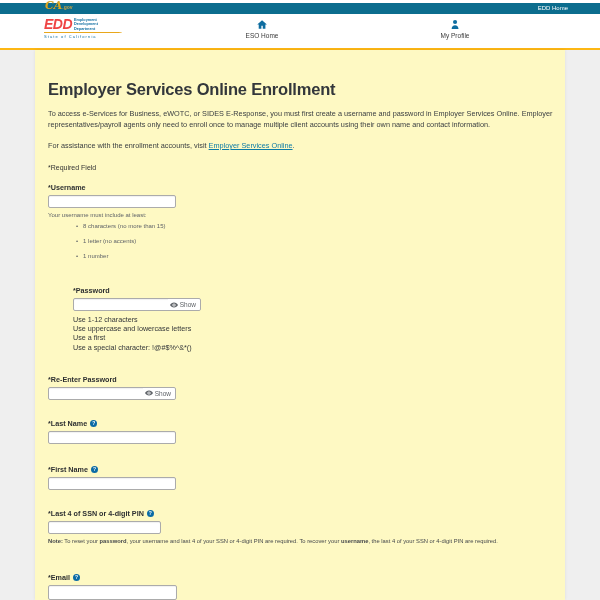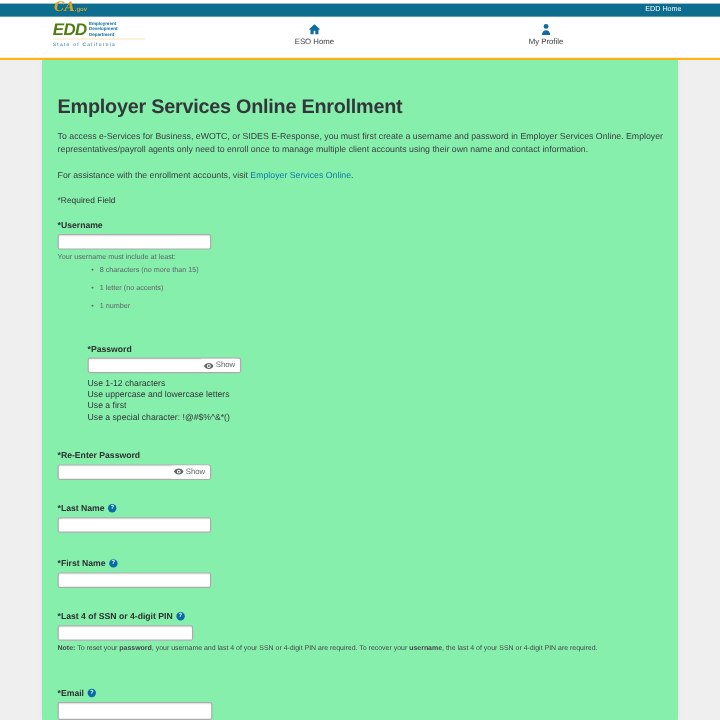--- a/index.html
+++ b/index.html
@@ -10,37 +10,37 @@
   .top-white { height:3px; background:#ffffff; }
   .teal-bar { position:relative; height:11px; background:#0c6d8e; }
   .teal-bar .edd-home { position:absolute; right:32px; top:2px; font-size:6px; color:#ffffff; text-decoration:none; cursor:pointer; }
   .ca-logo { position:absolute; left:45px; top:-3px; z-index:5; font-family:"DejaVu Serif", serif; font-style:italic; font-weight:bold; color:#d9a521; font-size:11px; line-height:11px; text-shadow:0 0 1px rgba(0,0,0,.15); cursor:pointer; }
   .ca-logo .gov { font-size:5px; font-style:normal; font-family:"Liberation Sans", sans-serif; color:#caa84a; }
 
   
   .header-band { position:relative; height:34px; background:#ffffff; }
   .edd-logo { position:absolute; left:44px; top:4px; cursor:pointer; }
   .edd-row { display:flex; align-items:center; gap:2px; }
-  .edd-acronym { font-size:14px; line-height:13px; font-weight:800; font-style:italic; color:#4d7c0f; letter-spacing:-0.5px; }
+  .edd-acronym { font-size:14px; line-height:13px; font-weight:800; font-style:italic; color:#ef4444; letter-spacing:-0.5px; }
   .edd-lines { font-size:3.8px; line-height:4.4px; font-weight:bold; color:#0e6da0; }
   .edd-swoosh { height:0; border-bottom:1.5px solid #e8a71c; border-radius:0 0 60%/8px 0; margin:1px 0 1px 0; width:78px; }
   .edd-tagline { font-size:4px; letter-spacing:1.1px; color:#0e6da0; white-space:nowrap; }
   .nav-item { position:absolute; top:5px; display:flex; flex-direction:column; align-items:center; gap:2px; cursor:pointer; transform:translateX(-50%); }
   .nav-item .ico { width:11px; height:11px; display:block; }
   .nav-item .lbl { font-size:6.5px; color:#3a3a3a; }
   .nav-eso { left:262px; }
   .nav-profile { left:455px; }
   .gold-rule { height:2px; background:#fdb714; }
 
   
-  .card { margin:0 35px; background:#86efac; height:550px; padding:0 14px 0 13px; box-shadow:0 0 3px rgba(0,0,0,.08); }
+  .card { margin:0 35px; background:#fef9c3; height:550px; padding:0 14px 0 13px; box-shadow:0 0 3px rgba(0,0,0,.08); }
   h1 { padding-top:30px; font-size:16.5px; font-weight:700; color:#33373b; letter-spacing:-0.2px; }
   .intro { margin-top:9px; font-size:7.3px; line-height:11px; color:#3c4043; width:508px; }
   .assist { margin-top:11px; font-size:7.3px; color:#3c4043; }
-  .assist a { color:#0e7ca5; cursor:pointer; }
+  .assist a { color:#0e7ca5; text-decoration:underline; cursor:pointer; }
   .required { margin-top:14px; font-size:7px; color:#333333; }
 
   
   .group { margin-top:0; }
   .f-label { display:flex; align-items:center; gap:3px; font-size:7.2px; font-weight:bold; color:#2d2f31; }
   .f-input { display:block; width:128px; height:13px; border:1px solid #ababab; border-radius:2px; background:#ffffff; margin-top:3px; font-size:7px; padding:0 3px; outline:none; box-shadow:inset 0 1px 1px rgba(0,0,0,.06); }
   .help { width:7px; height:7px; border-radius:50%; background:#0b6ba5; color:#ffffff; font-size:5px; font-weight:bold; display:inline-flex; align-items:center; justify-content:center; cursor:pointer; line-height:1; }
   .pw-group { display:flex; width:128px; height:13px; border:1px solid #ababab; border-radius:2px; background:#ffffff; margin-top:3px; box-shadow:inset 0 1px 1px rgba(0,0,0,.06); }
   .pw-group input { flex:1; min-width:0; border:none; outline:none; font-size:7px; padding:0 3px; background:transparent; }
   .show-btn { display:flex; align-items:center; gap:2px; padding:0 4px 0 2px; font-size:6.5px; color:#5f6368; background:#ffffff; border:none; border-radius:0 2px 2px 0; cursor:pointer; }

